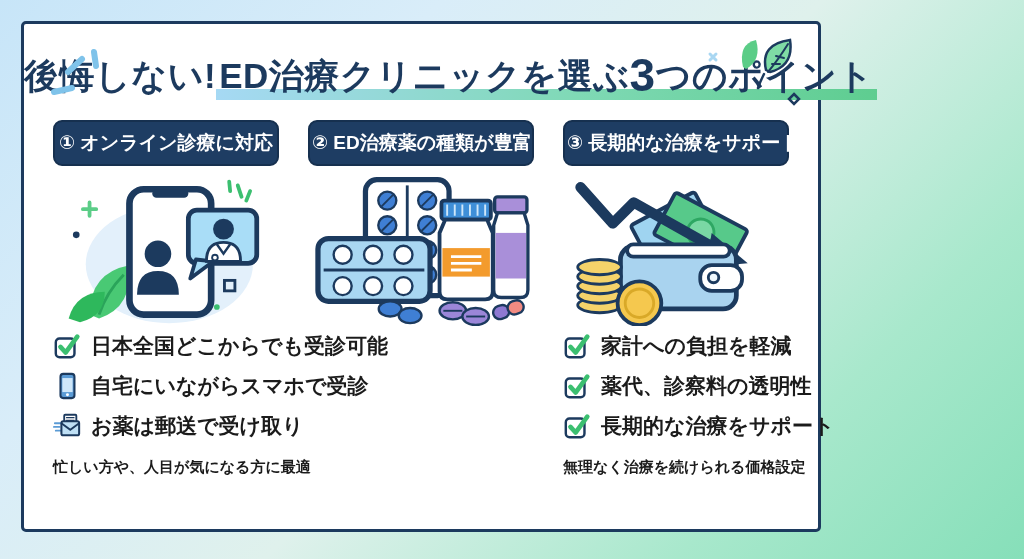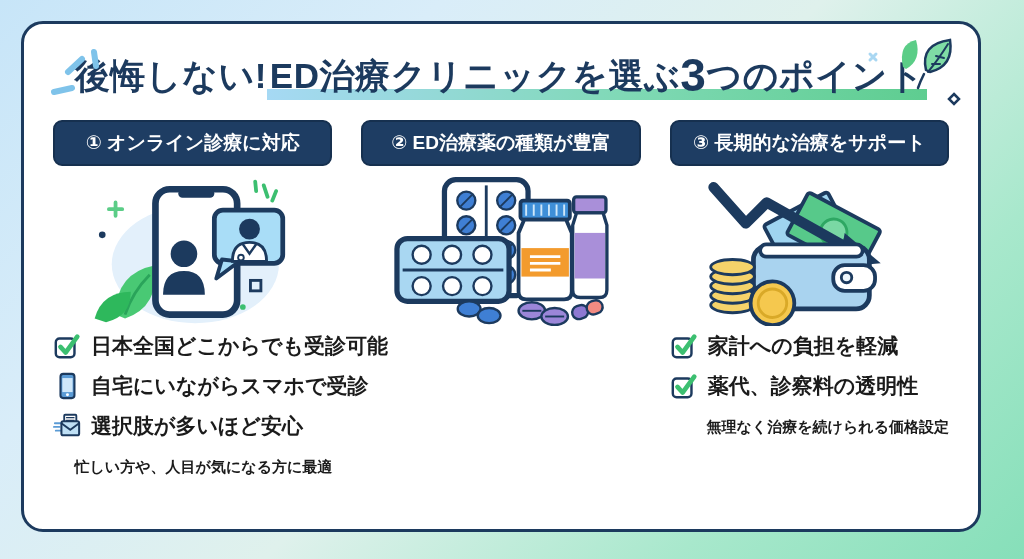--- a/index.html
+++ b/index.html
@@ -2,22 +2,22 @@
 <html><head>
 <meta charset="utf-8">
 <style>
   html,body{margin:0;padding:0;}
   body{
     width:1024px;height:559px;position:relative;overflow:hidden;
     font-family:"Liberation Sans","DejaVu Sans",sans-serif;
     background:linear-gradient(135deg,#c7e5f8 0%,#d9edf9 28%,#dff1ec 52%,#a8e8cc 78%,#86dfb9 100%);
   }
   .card{
-    position:absolute;left:21px;top:21px;width:960px;height:511px;
-    background:#ffffff;border:3px solid #1c3a5e;border-radius:22px;box-sizing:border-box;
+    position:absolute;left:21px;top:21px;width:800px;height:511px;
+    background:#ffffff;border:3px solid #1c3a5e;border-radius:5px;box-sizing:border-box;
   }
   .title-wrap{
     text-align:center;margin-top:28px;
     font-weight:bold;color:#1c3a5e;font-size:35px;letter-spacing:0.5px;line-height:1.25;
     white-space:nowrap;
   }
   .hl{
     background:linear-gradient(90deg,#a6d9f4 0%,#7fd9b5 55%,#5ecd90 100%);
     background-repeat:no-repeat;background-size:100% 11px;background-position:0 100%;
     padding:0 3px 5px 3px;
@@ -113,21 +113,21 @@
           <span class="row-text">自宅にいながらスマホで受診</span>
         </div>
         <div class="check-row">
           <svg class="row-icon" viewBox="0 0 30 30">
             <path d="M2,12 L8,12 M1,16 L7,16 M3,20 L8,20" stroke="#5b9bd5" stroke-width="2" stroke-linecap="round"></path>
             <rect x="12" y="3" width="13" height="9" rx="1" fill="#ffffff" stroke="#1c3a5e" stroke-width="2"></rect>
             <path d="M14,6 L23,6 M14,9 L23,9" stroke="#1c3a5e" stroke-width="1.3"></path>
             <rect x="9" y="10" width="19" height="15" rx="2" fill="#bfe0f5" stroke="#1c3a5e" stroke-width="2.2"></rect>
             <path d="M9,12 L18.5,19 L28,12" fill="none" stroke="#1c3a5e" stroke-width="2"></path>
           </svg>
-          <span class="row-text">選択肢が多いほど安心</span>
+          <span class="row-text">お薬は郵送で受け取り</span>
         </div>
       </div>
 
       <div class="note">忙しい方や、人目が気になる方に最適</div>
     </div>
 
     <div class="col">
       <div class="badge">② ED治療薬の種類が豊富</div>
 
       <div class="illus">
@@ -236,19 +236,26 @@
           </svg>
           <span class="row-text">家計への負担を軽減</span>
         </div>
         <div class="check-row">
           <svg class="row-icon" viewBox="0 0 30 30">
             <rect x="3" y="7" width="20" height="20" rx="4" fill="#ffffff" stroke="#1c3a5e" stroke-width="2.6"></rect>
             <path d="M8,16 L13.5,22 L26,5" fill="none" stroke="#3cbf70" stroke-width="5" stroke-linecap="round" stroke-linejoin="round"></path>
           </svg>
           <span class="row-text">薬代、診察料の透明性</span>
         </div>
+        <div class="check-row">
+          <svg class="row-icon" viewBox="0 0 30 30">
+            <rect x="3" y="7" width="20" height="20" rx="4" fill="#ffffff" stroke="#1c3a5e" stroke-width="2.6"></rect>
+            <path d="M8,16 L13.5,22 L26,5" fill="none" stroke="#3cbf70" stroke-width="5" stroke-linecap="round" stroke-linejoin="round"></path>
+          </svg>
+          <span class="row-text">長期的な治療をサポート</span>
+        </div>
       </div>
 
       <div class="note">無理なく治療を続けられる価格設定</div>
     </div>
 
   </div>
 </div>
 
 </body></html>

